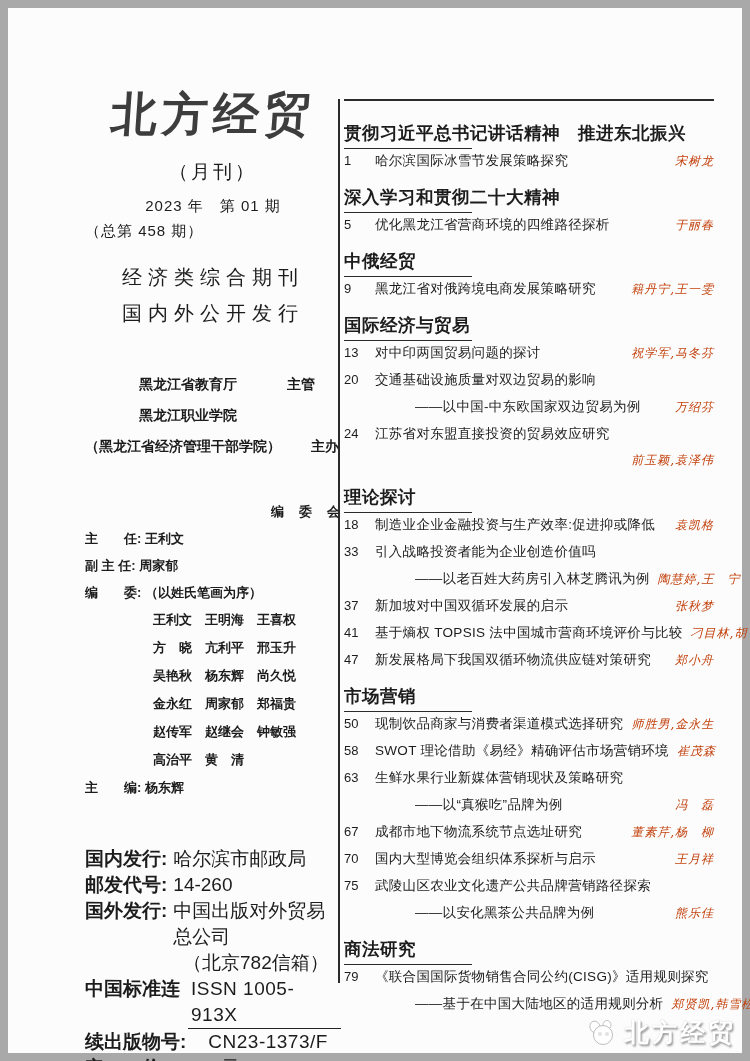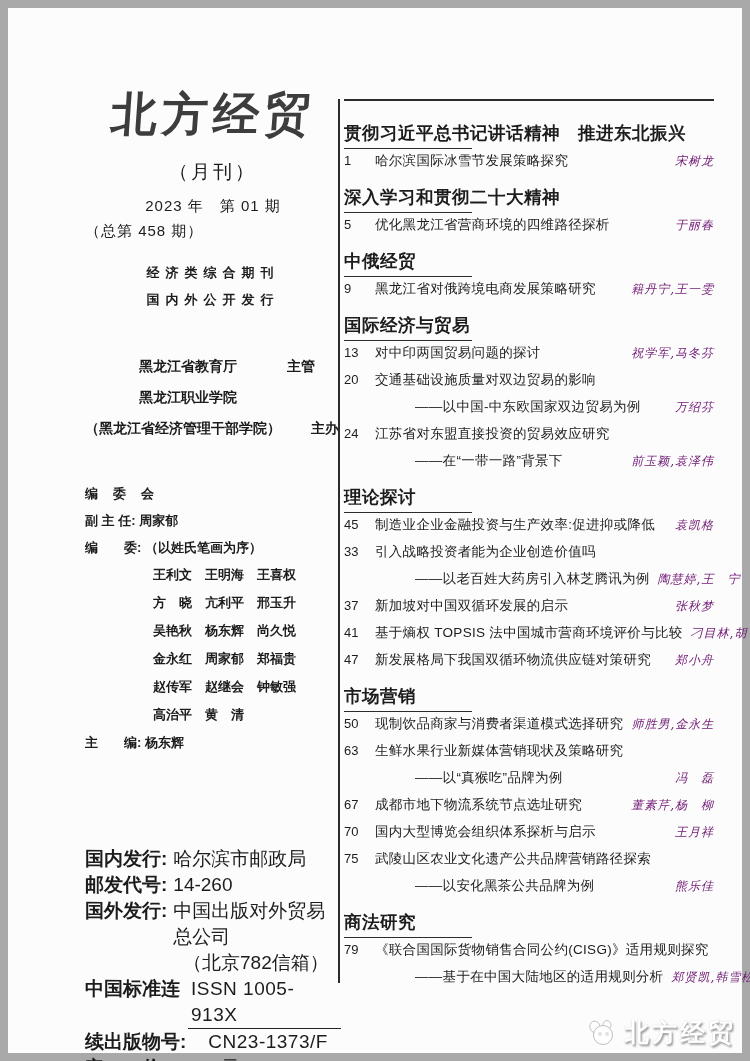--- a/index.html
+++ b/index.html
@@ -7,28 +7,28 @@
           font-family:"Liberation Sans","DejaVu Sans",sans-serif;color:#1c1c1c;}
   .page{position:absolute;left:8px;top:8px;right:8px;bottom:8px;background:#fcfcfc;}
 
   
   .left-col{position:absolute;left:77px;top:0;width:256px;height:100%;}
   .j-title{margin-top:80px;text-align:center;font-family:"DejaVu Serif","Liberation Serif",serif;
            font-size:46px;font-weight:900;letter-spacing:5px;color:#3d3d3d;transform:skewX(-4deg);line-height:1.15;}
   .monthly{text-align:center;font-size:19px;letter-spacing:3px;margin-top:18px;}
   .issue{text-align:center;font-size:15px;margin-top:12px;letter-spacing:1px;}
   .volume{text-align:left;font-size:15px;margin-top:6px;letter-spacing:1px;}
-  .cat{text-align:center;font-size:13px;font-weight:bold;letter-spacing:6px;margin-top:23px;}
+  .cat{text-align:center;font-size:20px;font-weight:normal;letter-spacing:6px;margin-top:23px;}
   .cat2{margin-top:9px;}
   .sponsor{margin-top:42px;font-size:14px;font-weight:600;line-height:31px;}
   .sp-row1{display:flex;justify-content:space-between;padding:0 26px 0 54px;}
   .sp-row2{padding-left:54px;}
   .sp-row3{display:flex;justify-content:space-between;padding-right:2px;}
   .board{margin-top:36px;font-size:13px;font-weight:600;line-height:27px;}
-  .board-row.heading{letter-spacing:1px;}
+  .board-row.heading{letter-spacing:1px;text-align:right;}
   .members{padding-left:68px;display:grid;grid-template-columns:52px 52px 52px;line-height:28px;font-weight:600;}
   .pub{position:absolute;left:0;top:838px;width:100%;font-size:19px;line-height:26px;}
   .pub-row{display:flex;align-items:baseline;}
   .pub-label{font-weight:bold;flex:none;}
   .pub-val{padding-left:6px;}
   .pub-row.indent{padding-left:92px;}
   .pub-val.issn{border-bottom:1.3px solid #222;letter-spacing:.5px;margin-left:8px;padding:0 3px 0 3px;}
   .pub-val.cn{margin-left:16px;letter-spacing:.5px;}
 
   
@@ -38,21 +38,21 @@
   .toc-col{position:absolute;left:336px;top:91px;right:28px;border-top:2px solid #2b2b2b;padding-top:14px;}
   .sec{margin-top:8px;}
   .sec-title{font-size:17.5px;font-weight:bold;letter-spacing:.5px;line-height:21px;}
   .sec-rule{width:128px;border-bottom:1.5px solid #2b2b2b;margin:4px 0 3px 0;}
   .item{display:flex;align-items:baseline;height:27px;font-size:13.5px;}
   .pg{flex:none;width:31px;font-size:13px;}
   .ttl{white-space:nowrap;letter-spacing:.3px;}
   .sub .ttl{padding-left:40px;}
   .auth{margin-left:auto;white-space:nowrap;padding-left:8px;
         font-family:"DejaVu Serif","Liberation Serif",serif;font-style:italic;
-        font-size:12px;letter-spacing:1px;color:#701a75;}
+        font-size:12px;letter-spacing:1px;color:#c2410c;}
 
   
   .watermark{position:absolute;right:14px;bottom:12px;display:flex;align-items:center;gap:7px;}
   .wm-text{font-size:25px;font-weight:bold;color:#ffffff;letter-spacing:3px;
            text-shadow:0 0 1px #c0c0c0,1.5px 1.5px 2px #9a9a9a;}
   .wm-logo{width:30px;height:28px;display:inline-block;}
 </style>
 </head>
 <body>
 
@@ -74,20 +74,21 @@
         </div>
         <div class="sp-row2">黑龙江职业学院</div>
         <div class="sp-row3">
           <span>（黑龙江省经济管理干部学院）</span>
           <span>主办</span>
         </div>
       </div>
 
       <div class="board">
         <div class="board-row heading">编　委　会</div>
+        <div class="board-row">主　　任: 王利文</div>
         <div class="board-row">副 主 任: 周家郁</div>
         <div class="board-row">编　　委: （以姓氏笔画为序）</div>
         <div class="members">
             <span class="member">王利文</span>
             <span class="member">王明海</span>
             <span class="member">王喜权</span>
             <span class="member">方　晓</span>
             <span class="member">亢利平</span>
             <span class="member">邢玉升</span>
             <span class="member">吴艳秋</span>
@@ -182,29 +183,28 @@
             <span class="pg"></span>
             <span class="ttl">——以中国-中东欧国家双边贸易为例</span>
             <span class="auth">万绍芬</span>
           </div>
           <div class="item">
             <span class="pg">24</span>
             <span class="ttl">江苏省对东盟直接投资的贸易效应研究</span>
           </div>
           <div class="item sub">
             <span class="pg"></span>
-            <span class="ttl">——在“一带一路”背景下</span>
             <span class="auth">前玉颖,袁泽伟</span>
           </div>
         </section>
         <section class="sec">
           <div class="sec-title">理论探讨</div>
           <div class="sec-rule"></div>
           <div class="item">
-            <span class="pg">45</span>
+            <span class="pg">18</span>
             <span class="ttl">制造业企业金融投资与生产效率:促进抑或降低</span>
             <span class="auth">袁凯格</span>
           </div>
           <div class="item">
             <span class="pg">33</span>
             <span class="ttl">引入战略投资者能为企业创造价值吗</span>
           </div>
           <div class="item sub">
             <span class="pg"></span>
             <span class="ttl">——以老百姓大药房引入林芝腾讯为例</span>
@@ -226,20 +226,25 @@
             <span class="auth">郑小舟</span>
           </div>
         </section>
         <section class="sec">
           <div class="sec-title">市场营销</div>
           <div class="sec-rule"></div>
           <div class="item">
             <span class="pg">50</span>
             <span class="ttl">现制饮品商家与消费者渠道模式选择研究</span>
             <span class="auth">师胜男,金永生</span>
+          </div>
+          <div class="item">
+            <span class="pg">58</span>
+            <span class="ttl">SWOT 理论借助《易经》精确评估市场营销环境</span>
+            <span class="auth">崔茂森</span>
           </div>
           <div class="item">
             <span class="pg">63</span>
             <span class="ttl">生鲜水果行业新媒体营销现状及策略研究</span>
           </div>
           <div class="item sub">
             <span class="pg"></span>
             <span class="ttl">——以“真猴吃”品牌为例</span>
             <span class="auth">冯　磊</span>
           </div>

